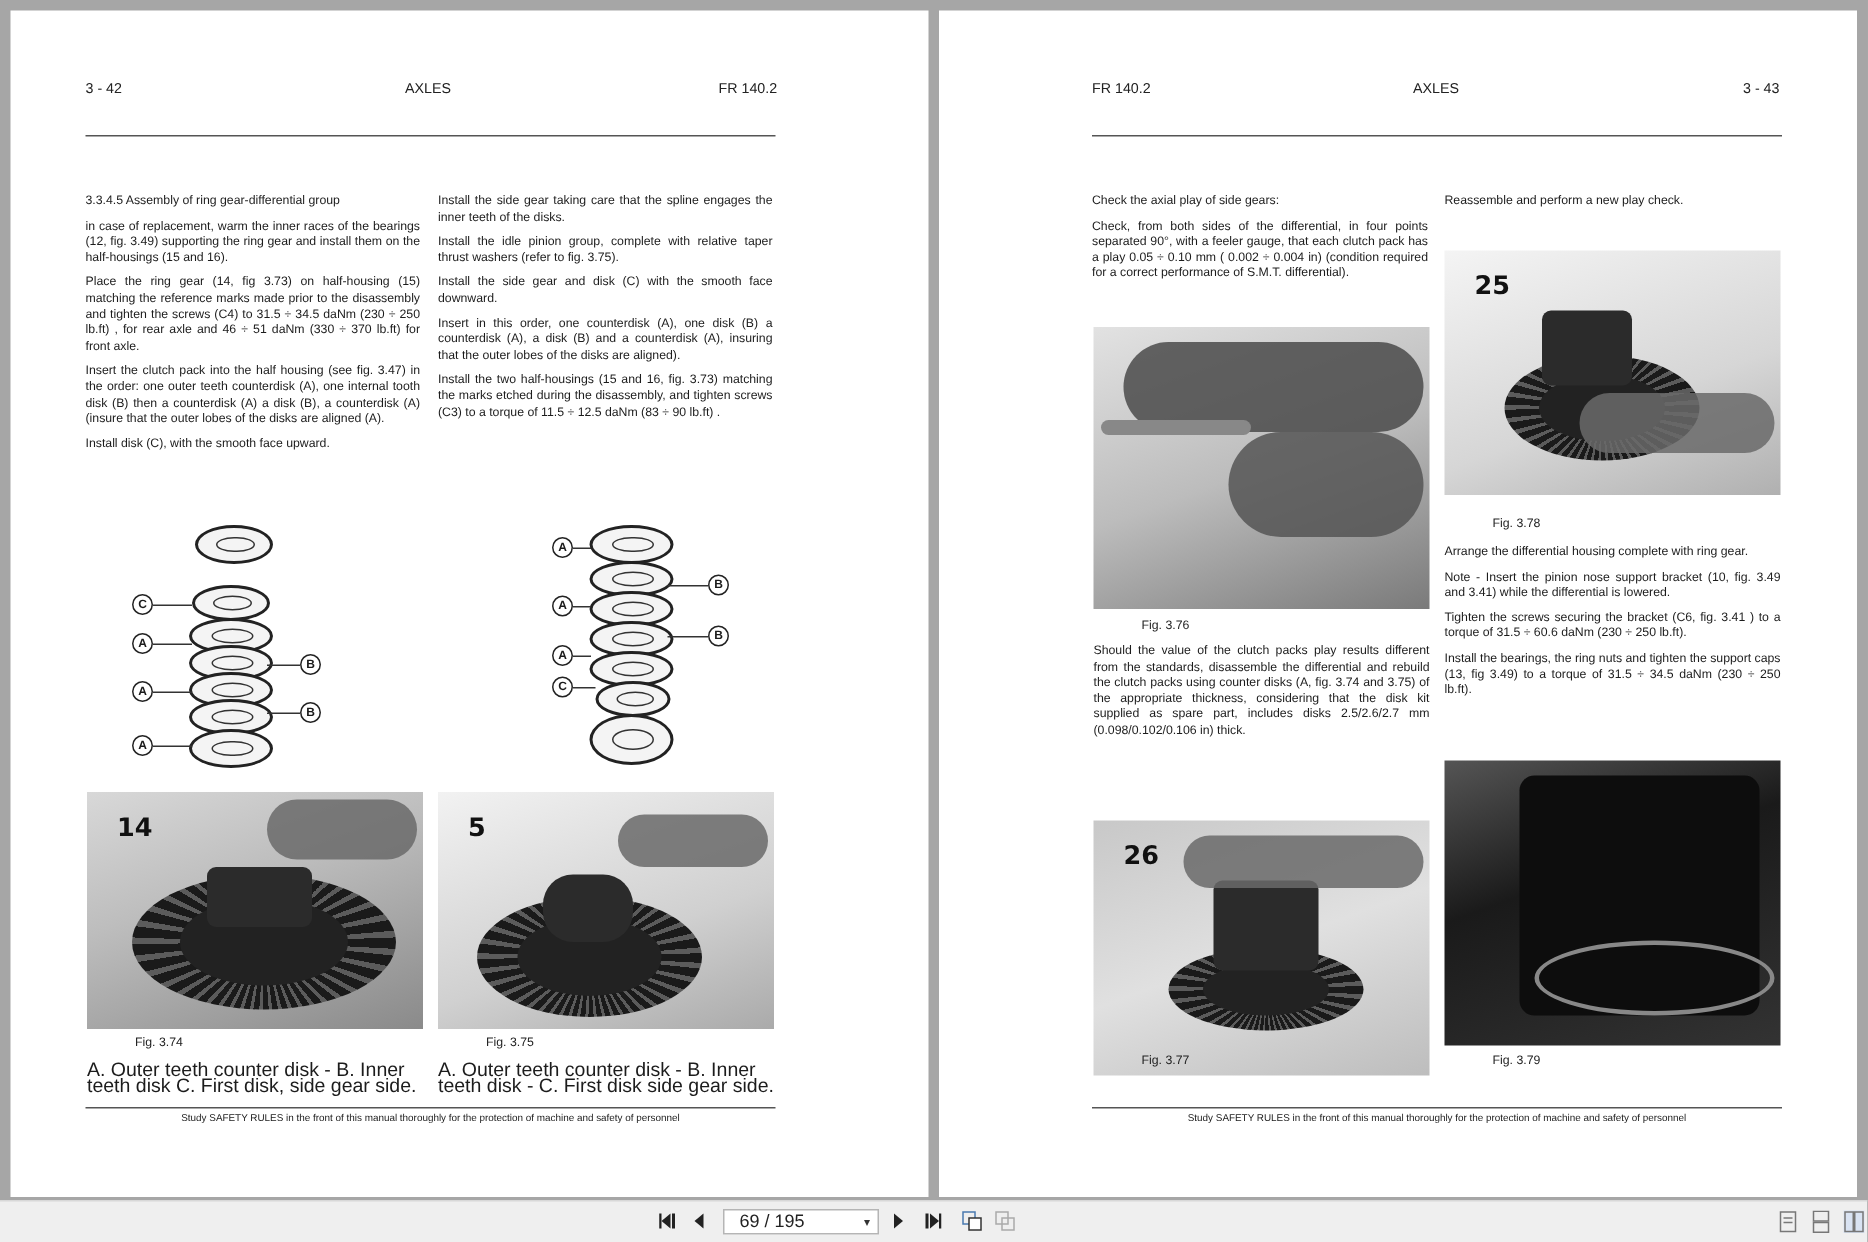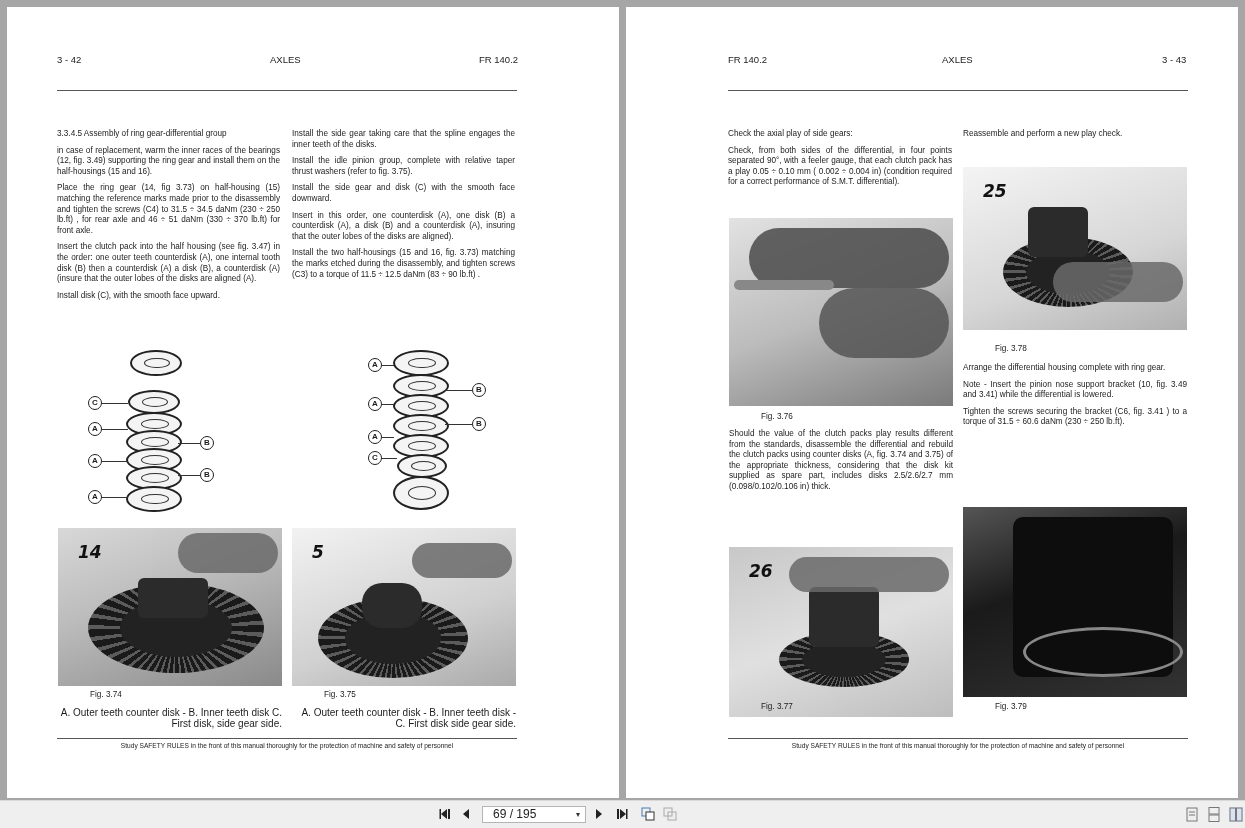--- a/index.html
+++ b/index.html
@@ -14,27 +14,27 @@
     position: absolute; top: 7px; background: #fff; height: 791px;
     color: #1a1a1a;
   }
   .page.left { left: 7px; width: 612px; }
   .page.right { left: 626px; width: 612px; }
   .hdr { position: absolute; top: 47px; font-size: 9.5px; color: #222; }
   .rule { position: absolute; height: 1px; background: #555; }
   .col { position: absolute; font-size: 8.2px; line-height: 10.6px; color: #1c1c1c; text-align: justify; }
   .col p { margin: 0 0 6px 0; }
   .fig { position: absolute; font-size: 8.2px; color: #222; padding-left: 32px; }
-  .caption { position: absolute; font-size: 10px; line-height: 10.6px; color: #1c1c1c; text-align: right; }
+  .caption { position: absolute; font-size: 13px; line-height: 10.6px; color: #1c1c1c; }
   .footer-note { position: absolute; font-size: 6.6px; color: #222; text-align: center; }
   .photo {
     position: absolute; overflow: hidden;
     background: linear-gradient(160deg, #d8d8d8 0%, #bdbdbd 40%, #8a8a8a 100%);
   }
-  .photo .num { position: absolute; left: 20px; top: 14px; font-weight: bold; font-size: 17px; color: #111; font-family: "DejaVu Sans", sans-serif; font-style: italic; }
+  .photo .num { position: absolute; left: 20px; top: 14px; font-weight: bold; font-size: 17px; color: #111; font-family: "DejaVu Sans", sans-serif; }
   .gear {
     position: absolute; border-radius: 50%;
     background: repeating-conic-gradient(#1a1a1a 0deg 5deg, #5b5b5b 5deg 8deg);
   }
   .gear::after {
     content: ""; position: absolute; left: 18%; top: 18%; width: 64%; height: 64%;
     border-radius: 50%; background: #222;
   }
   .hub { position: absolute; background: #2b2b2b; border-radius: 6px; }
   .hand { position: absolute; background: #6a6a6a; border-radius: 40px; opacity: .85; }
@@ -184,20 +184,21 @@
       <div class="gear" style="left:40px; top:70px; width:130px; height:70px"></div>
       <div class="hub" style="left:65px; top:40px; width:60px; height:50px"></div>
       <div class="hand" style="left:90px; top:95px; width:130px; height:40px"></div>
     </div>
 
     <div class="fig" style="left:337px; top:337px">Fig. 3.78</div>
     <div class="col" style="left:337px; top:356px; width:224px">
       <p>Arrange the differential housing complete with ring gear.</p>
       <p>Note - Insert the pinion nose support bracket (10, fig. 3.49 and 3.41) while the differential is lowered.</p>
       <p>Tighten the screws securing the bracket (C6, fig. 3.41 ) to a torque of 31.5 ÷ 60.6 daNm (230 ÷ 250 lb.ft).</p>
+      <p>Install the bearings, the ring nuts and tighten the support caps (13, fig 3.49) to a torque of 31.5 ÷ 34.5 daNm (230 ÷ 250 lb.ft).</p>
     </div>
 
     <div class="fig" style="left:103px; top:405px">Fig. 3.76</div>
     <div class="col" style="left:103px; top:422px; width:224px">
       <p>Should the value of the clutch packs play results different from the standards, disassemble the differential and rebuild the clutch packs using counter disks (A, fig. 3.74 and 3.75) of the appropriate thickness, considering that the disk kit supplied as spare part, includes disks 2.5/2.6/2.7 mm (0.098/0.102/0.106 in) thick.</p>
     </div>
 
     <div class="photo" style="left:103px; top:540px; width:224px; height:170px; background:linear-gradient(160deg,#c8c8c8,#e0e0e0 50%,#bdbdbd)">
       <div class="num">26</div>
       <div class="gear" style="left:50px; top:85px; width:130px; height:55px"></div>

